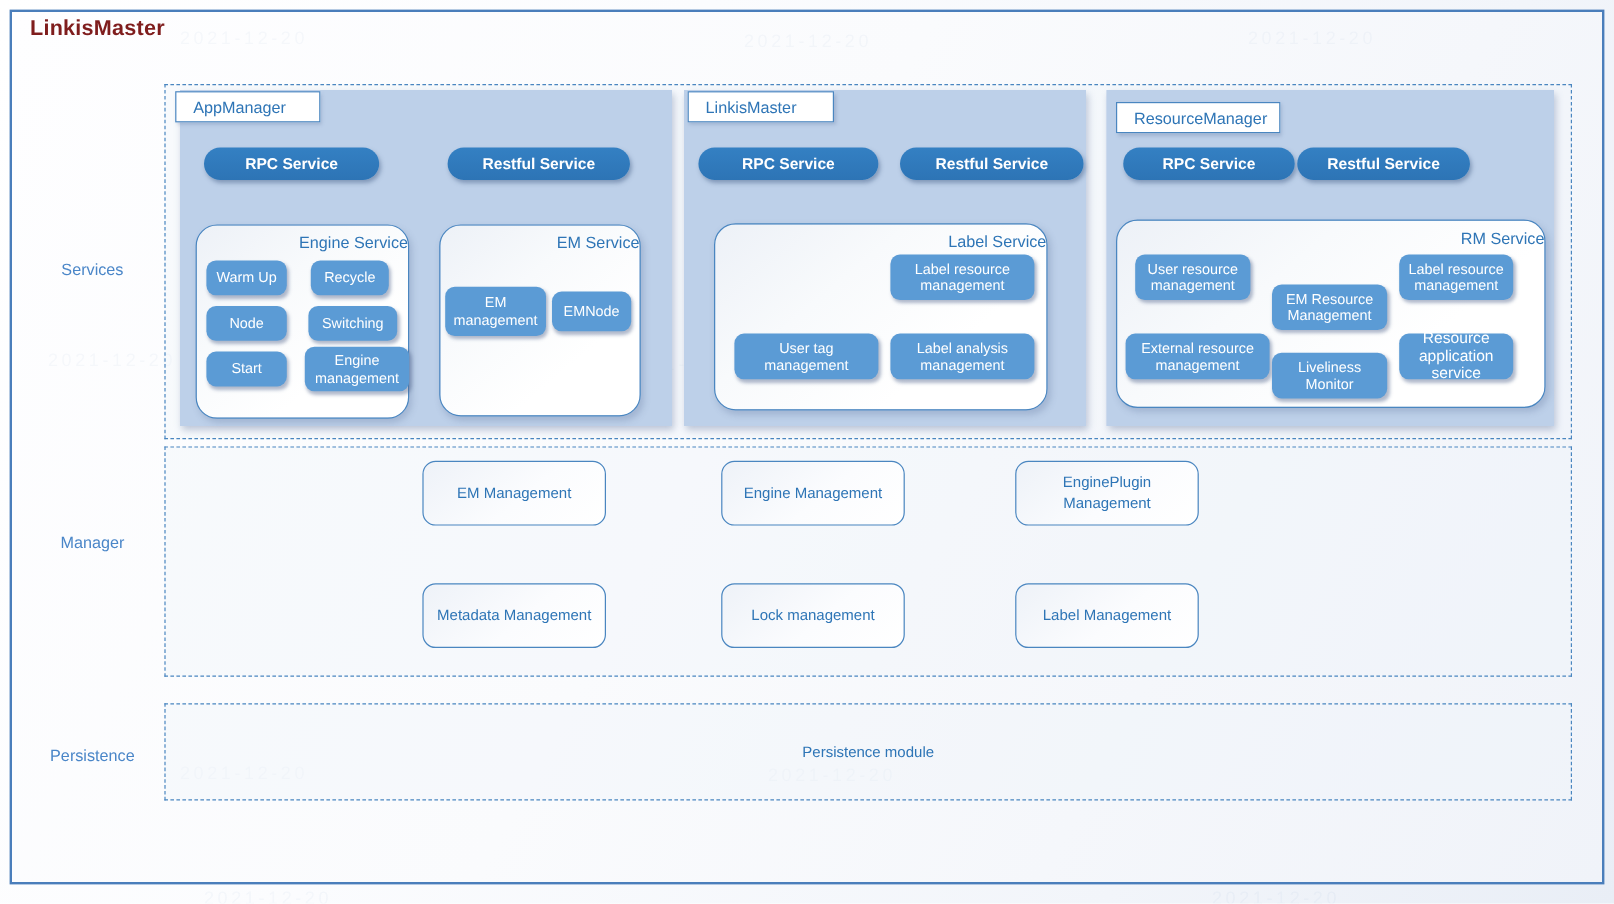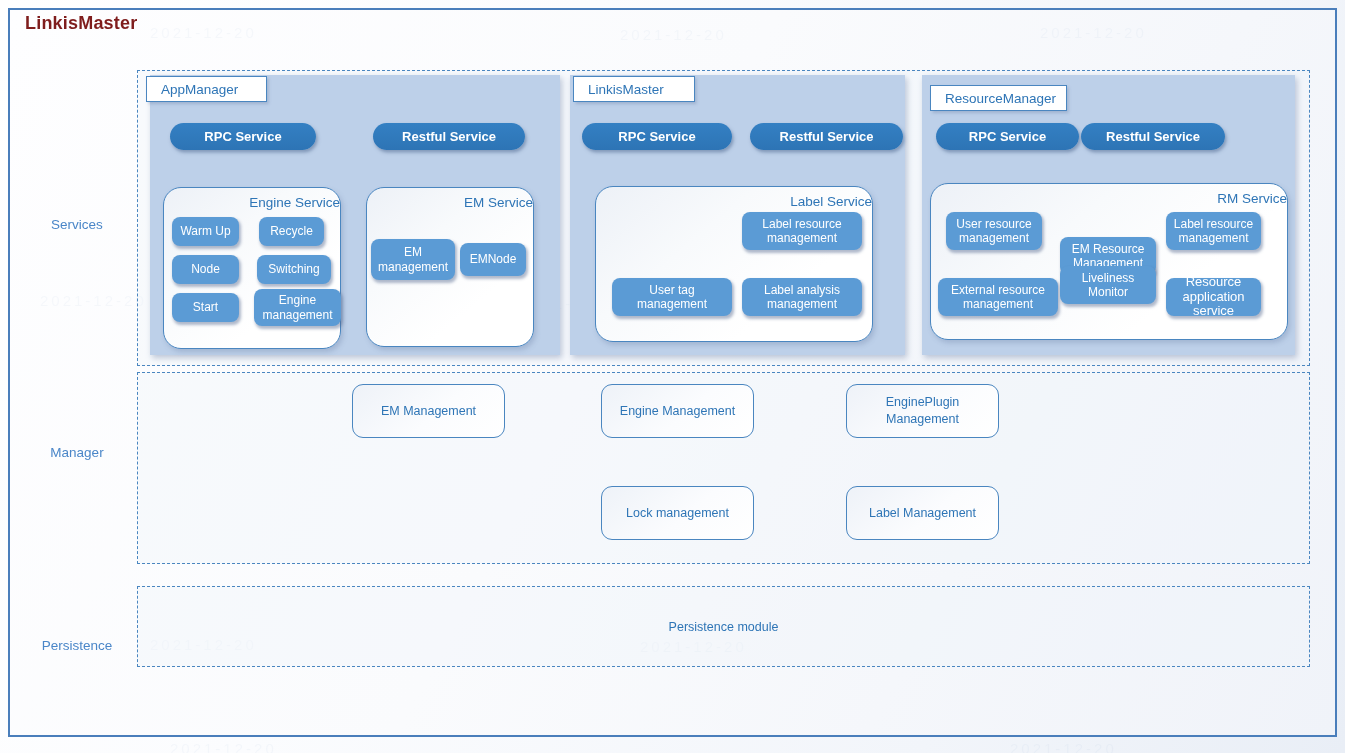--- a/index.html
+++ b/index.html
@@ -121,21 +121,21 @@
   <span class="wm" style="left:1000px;top:298px;">2021-12-20</span>
   <span class="wm" style="left:150px;top:636px;">2021-12-20</span>
   <span class="wm" style="left:640px;top:638px;">2021-12-20</span>
   <span class="wm" style="left:170px;top:740px;">2021-12-20</span>
   <span class="wm" style="left:1010px;top:740px;">2021-12-20</span>
 
   <div class="page-title">LinkisMaster</div>
 
   <div class="row-label" style="left:27px;top:217px;">Services</div>
   <div class="row-label" style="left:27px;top:445px;">Manager</div>
-  <div class="row-label" style="left:27px;top:622px;margin-top:16px;">Persistence</div>
+  <div class="row-label" style="left:27px;top:622px;">Persistence</div>
 
   <div class="dashed" style="left:137px;top:70px;width:1173px;height:296px;"></div>
   <div class="dashed" style="left:137px;top:372px;width:1173px;height:192px;"></div>
   <div class="dashed persist-flex" style="left:137px;top:586px;width:1173px;height:81px;">
     <span>Persistence module</span>
   </div>
 
   <div class="panel" style="left:150px;width:410px;"></div>
   <div class="hdr" style="left:146px;top:76px;width:121px;">
     <span>AppManager</span>
@@ -180,22 +180,23 @@
   <div class="pill" style="left:936px;width:143px;">RPC Service</div>
   <div class="pill" style="left:1081px;width:144px;">Restful Service</div>
 
   <div class="group" style="left:930px;top:183px;width:358px;height:157px;">
     <div class="group-title">RM Service</div>
   </div>
   <div class="btn" style="left:946px;top:212px;width:96px;height:38px;">User resource management</div>
   <div class="btn" style="left:1060px;top:204px;width:96px;height:38px;margin-top:33px;">EM Resource Management</div>
   <div class="btn" style="left:1166px;top:212px;width:95px;height:38px;">Label resource management</div>
   <div class="btn" style="left:938px;top:278px;width:120px;height:38px;">External resource management</div>
-  <div class="btn" style="left:1060px;top:266px;width:96px;height:38px;">Liveliness Monitor</div>
+  <div class="btn" style="left:1060px;top:294px;width:96px;height:38px;">Liveliness Monitor</div>
   <div class="btn small3" style="left:1166px;top:278px;width:95px;height:38px;">Resource application service</div>
 
   <div class="mbox" style="left:352px;top:384px;">EM Management</div>
   <div class="mbox" style="left:601px;top:384px;">Engine Management</div>
   <div class="mbox" style="left:846px;top:384px;">EnginePlugin Management</div>
+  <div class="mbox" style="left:352px;top:486px;">Metadata Management</div>
   <div class="mbox" style="left:601px;top:486px;">Lock management</div>
   <div class="mbox" style="left:846px;top:486px;text-align:right;">Label Management</div>
 
 </div>
 
 </body></html>

